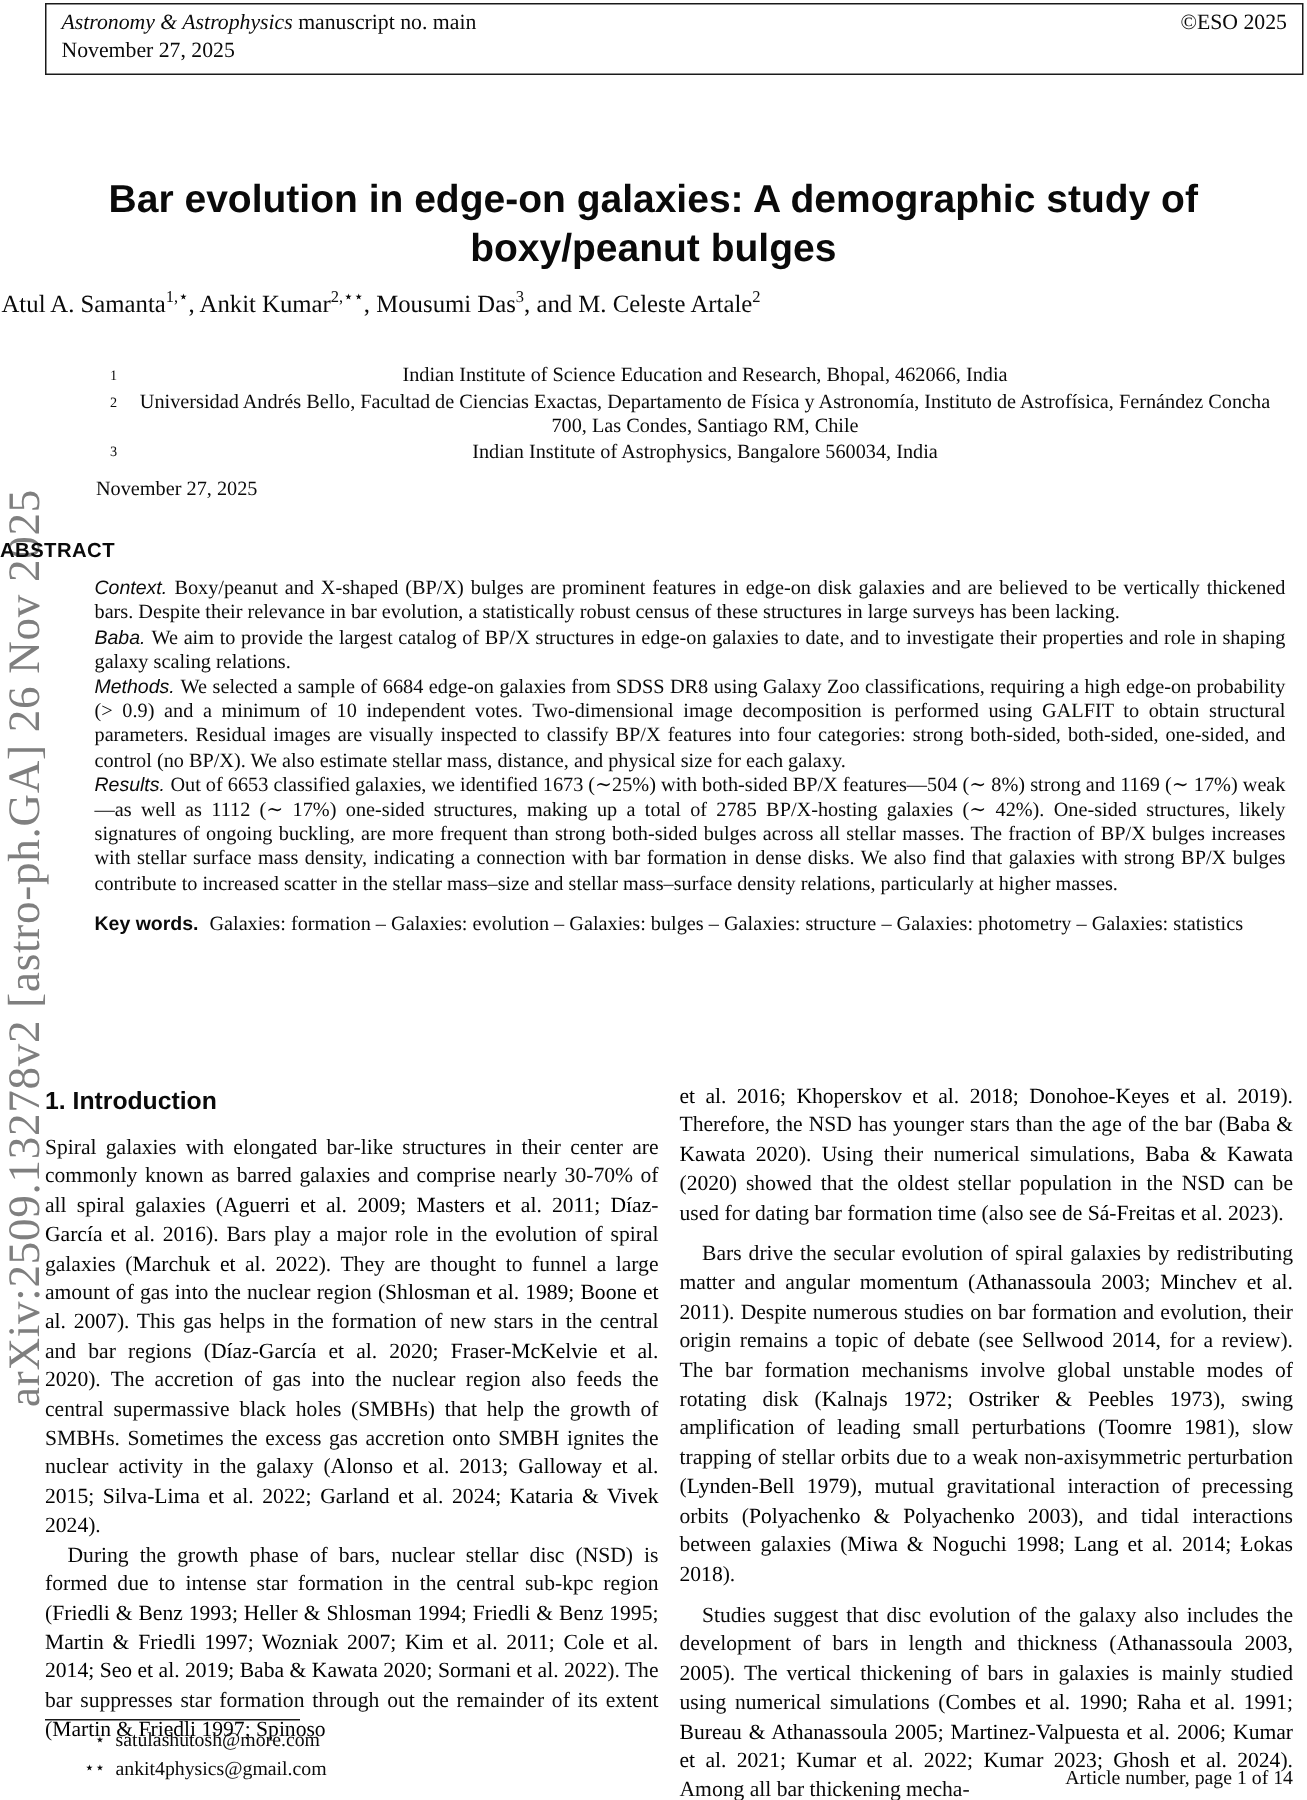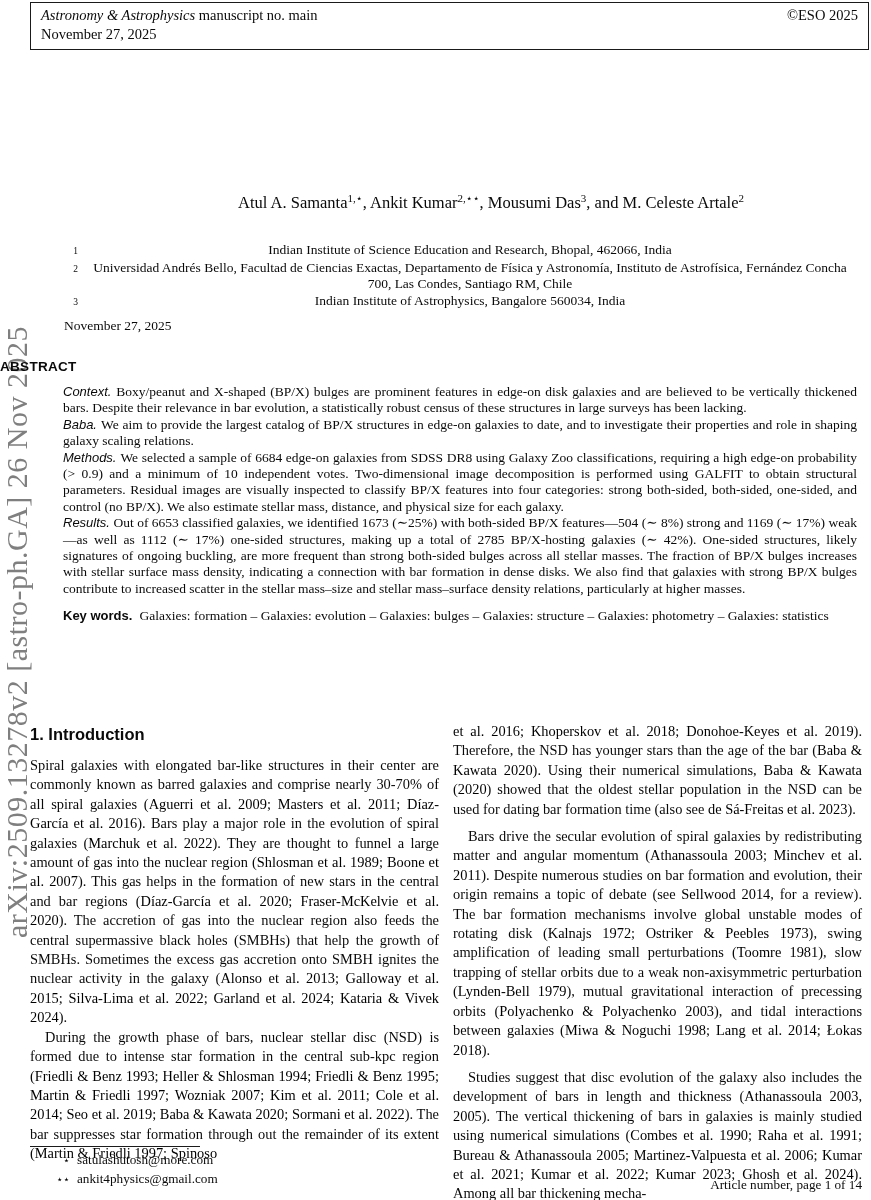--- a/index.html
+++ b/index.html
@@ -27,22 +27,22 @@
     white-space:nowrap;
     font-size:30px;color:#7f7f7f;letter-spacing:0.5px;
   }
   .title{
     position:absolute;top:116px;left:60px;width:751px;
     margin:0;text-align:center;
     font-family:"Liberation Sans","DejaVu Sans",sans-serif;
     font-weight:bold;font-size:26px;line-height:33px;
   }
   .authors{
-    position:absolute;top:193px;left:16px;width:728px;
-    text-align:right;font-size:16.5px;
+    position:absolute;top:193px;left:1px;width:728px;
+    text-align:left;font-size:16.5px;
   }
   .authors .sup{font-size:11px;vertical-align:super;line-height:0;}
   .affils{position:absolute;top:242px;left:64px;width:793px;font-size:13.5px;line-height:16.5px;}
   .affil{display:flex;}
   .affil-num{flex:0 0 14px;text-align:right;padding-right:5px;font-size:9.5px;padding-top:1px;}
   .affil-text{flex:1;text-align:center;}
   .dateline{position:absolute;top:318px;left:64px;font-size:13.5px;}
   .abstract-heading{
     position:absolute;top:359px;left:0;width:871px;
     font-family:"Liberation Sans","DejaVu Sans",sans-serif;
@@ -95,20 +95,21 @@
   <div class="arxiv-sidebar">arXiv:2509.13278v2  [astro-ph.GA]  26 Nov 2025</div>
 
   <div class="header-box">
     <div>
       <div><span class="it">Astronomy &amp; Astrophysics</span><span> manuscript no. main</span></div>
       <div>November 27, 2025</div>
     </div>
     <div>©ESO 2025</div>
   </div>
 
+  <h1 class="title">Bar evolution in edge-on galaxies: A demographic study of boxy/peanut bulges</h1>
 
   <div class="authors"><span>Atul A. Samanta</span><span class="sup">1,⋆</span><span>, Ankit Kumar</span><span class="sup">2,⋆⋆</span><span>, Mousumi Das</span><span class="sup">3</span><span>, and M. Celeste Artale</span><span class="sup">2</span></div>
 
   <div class="affils">
     <div class="affil">
       <span class="affil-num">1</span>
       <span class="affil-text">Indian Institute of Science Education and Research, Bhopal, 462066, India</span>
     </div>
     <div class="affil">
       <span class="affil-num">2</span>

